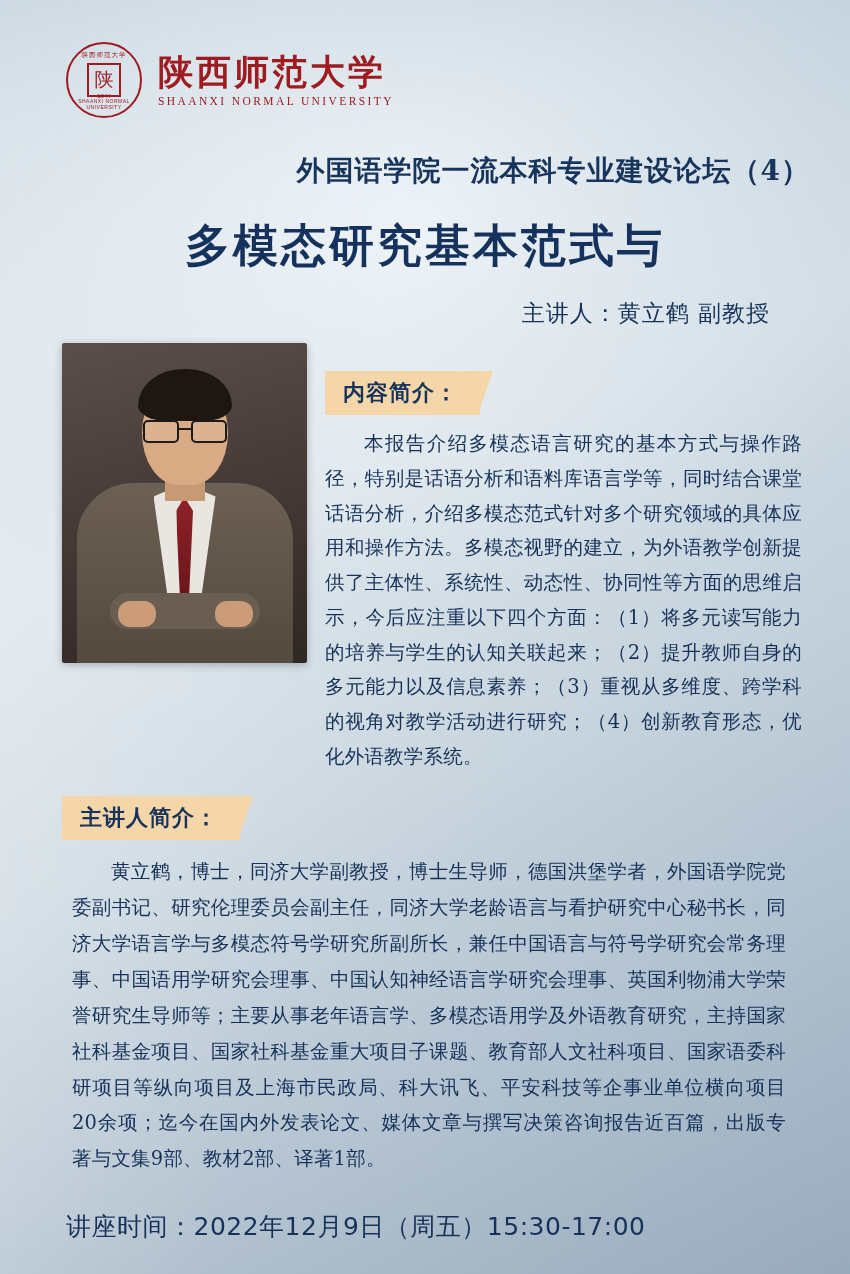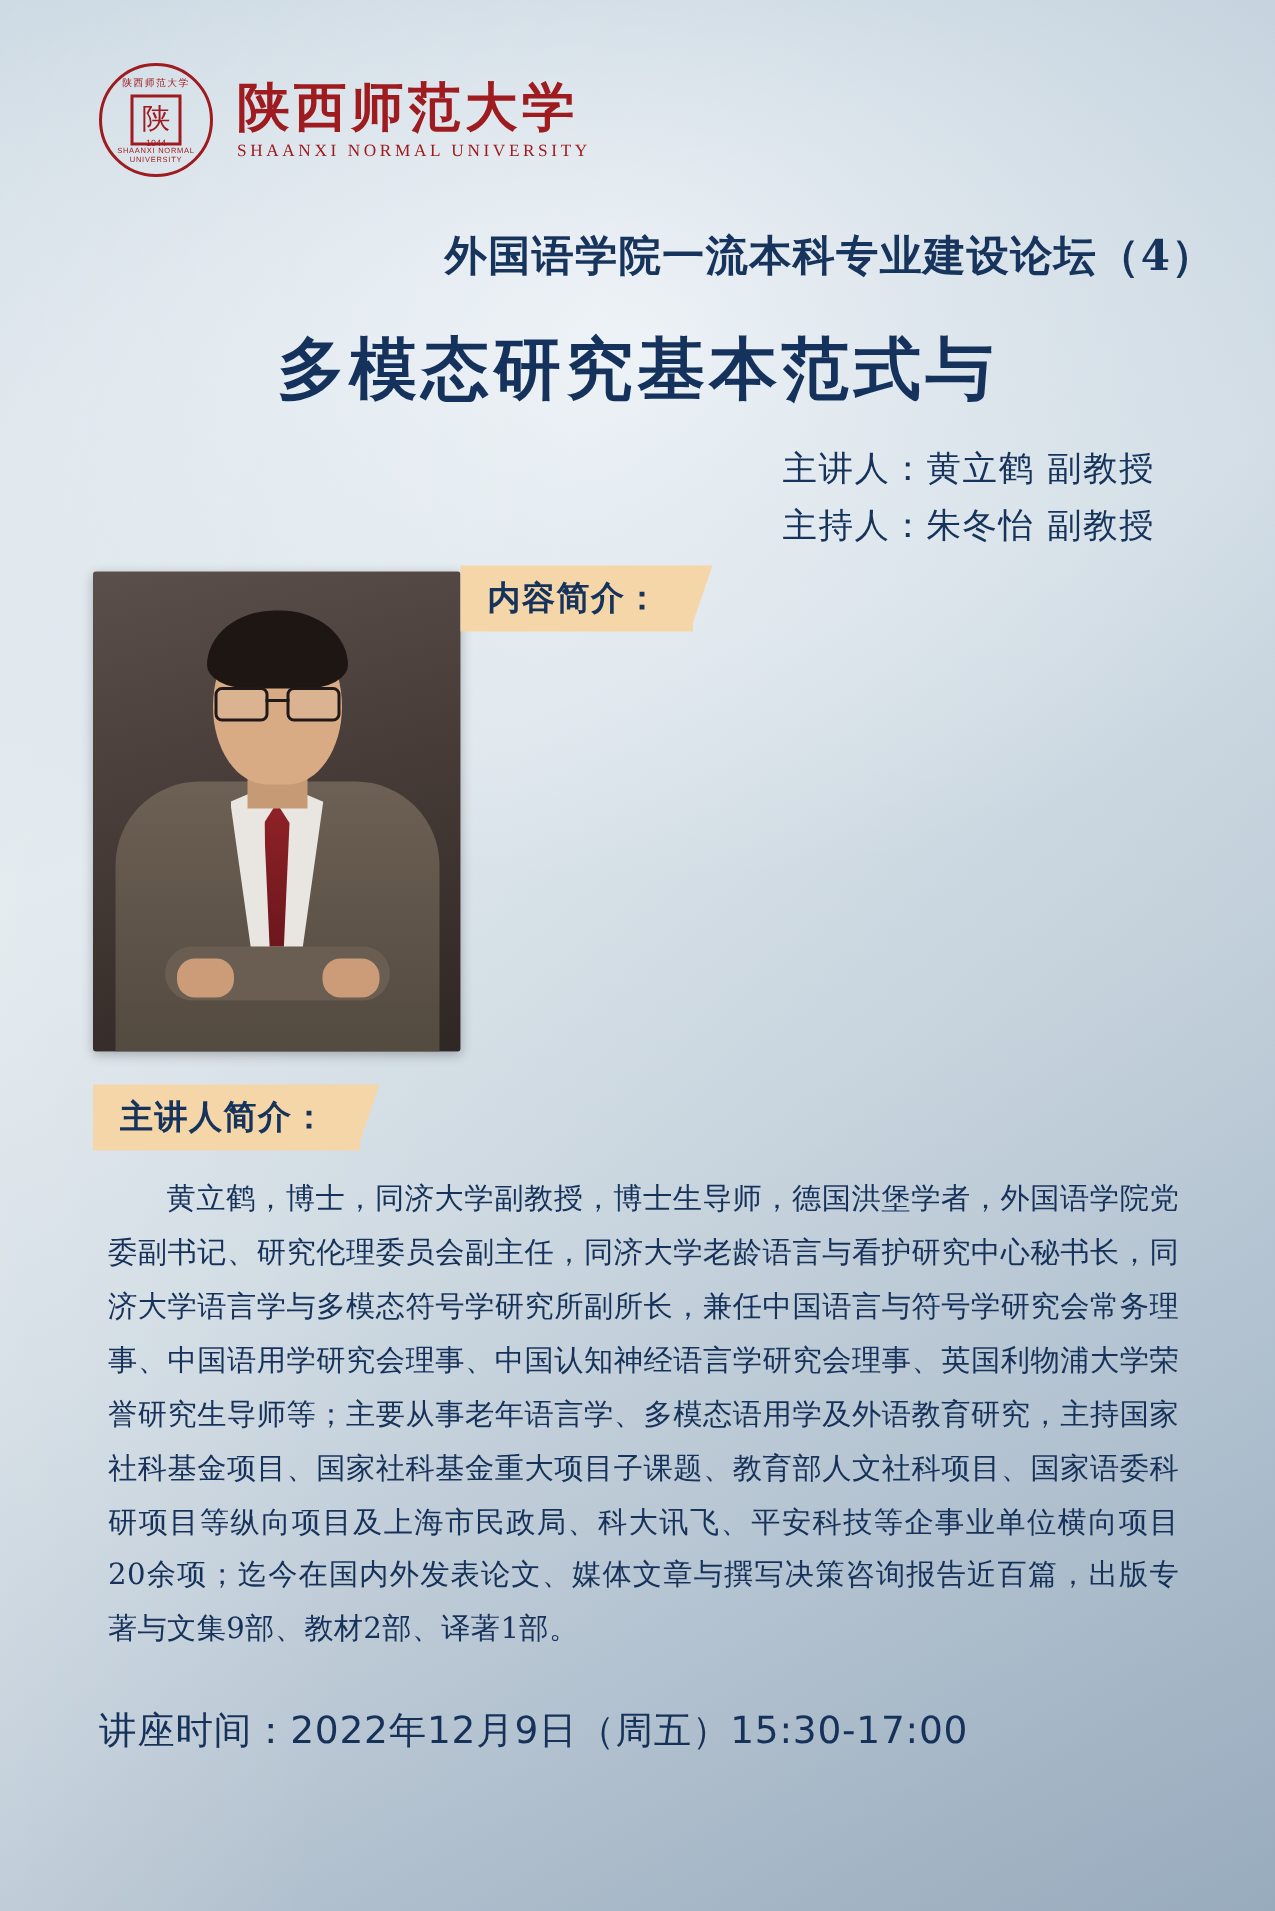--- a/index.html
+++ b/index.html
@@ -270,21 +270,23 @@
     width: 38px;
     height: 26px;
     background: #cc9c78;
     border-radius: 12px;
   }
   .photo .hand.l { left: 56px; }
   .photo .hand.r { right: 54px; }
 
   .right-col {
     flex: 1 1 auto;
+    padding-left: 18px;
     padding-right: 8px;
+    margin-top: 32px;
   }
 
   .tag {
     display: inline-block;
     background: #f5d6a8;
     color: #16335b;
     font-family: "DejaVu Serif", serif;
     font-weight: bold;
     font-size: 22px;
     letter-spacing: 1px;
@@ -359,21 +361,20 @@
       </div>
     </div>
 
     <div class="forum-line">外国语学院一流本科专业建设论坛（4）</div>
     <div class="main-title">
       <div>多模态研究基本范式与</div>
     </div>
 
     <div class="people">
       <div>主讲人：黄立鹤 副教授</div>
-      <div>主持人：朱冬怡 副教授</div>
     </div>
 
     <div class="cols">
       <div class="photo-wrap">
         <div class="photo">
           <div class="body"></div>
           <div class="arms"></div>
           <div class="hand l"></div>
           <div class="hand r"></div>
           <div class="shirt"></div>
@@ -383,20 +384,21 @@
           <div class="hair"></div>
           <div class="glasses">
             <div class="lens l"></div>
             <div class="bridge"></div>
             <div class="lens r"></div>
           </div>
         </div>
       </div>
       <div class="right-col">
         <span class="tag">内容简介：</span>
+        <div class="para">本报告介绍多模态语言研究的基本方式与操作路径，特别是话语分析和语料库语言学等，同时结合课堂话语分析，介绍多模态范式针对多个研究领域的具体应用和操作方法。多模态视野的建立，为外语教学创新提供了主体性、系统性、动态性、协同性等方面的思维启示，今后应注重以下四个方面：（1）将多元读写能力的培养与学生的认知关联起来；（2）提升教师自身的多元能力以及信息素养；（3）重视从多维度、跨学科的视角对教学活动进行研究；（4）创新教育形态，优化外语教学系统。</div>
       </div>
     </div>
 
     <div class="bio-section">
       <span class="tag">主讲人简介：</span>
       <div class="bio-para">黄立鹤，博士，同济大学副教授，博士生导师，德国洪堡学者，外国语学院党委副书记、研究伦理委员会副主任，同济大学老龄语言与看护研究中心秘书长，同济大学语言学与多模态符号学研究所副所长，兼任中国语言与符号学研究会常务理事、中国语用学研究会理事、中国认知神经语言学研究会理事、英国利物浦大学荣誉研究生导师等；主要从事老年语言学、多模态语用学及外语教育研究，主持国家社科基金项目、国家社科基金重大项目子课题、教育部人文社科项目、国家语委科研项目等纵向项目及上海市民政局、科大讯飞、平安科技等企事业单位横向项目20余项；迄今在国内外发表论文、媒体文章与撰写决策咨询报告近百篇，出版专著与文集9部、教材2部、译著1部。</div>
     </div>
 
     <div class="info">
       <div>讲座时间：2022年12月9日（周五）15:30-17:00</div>

